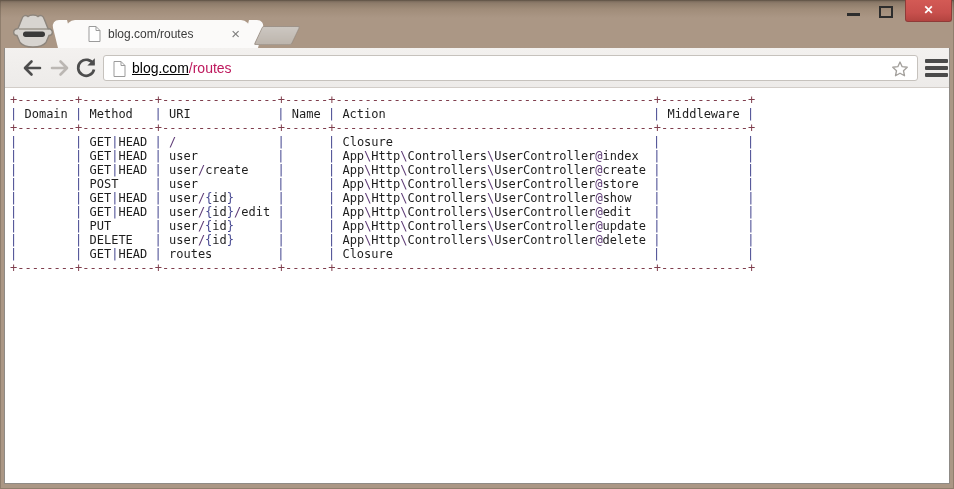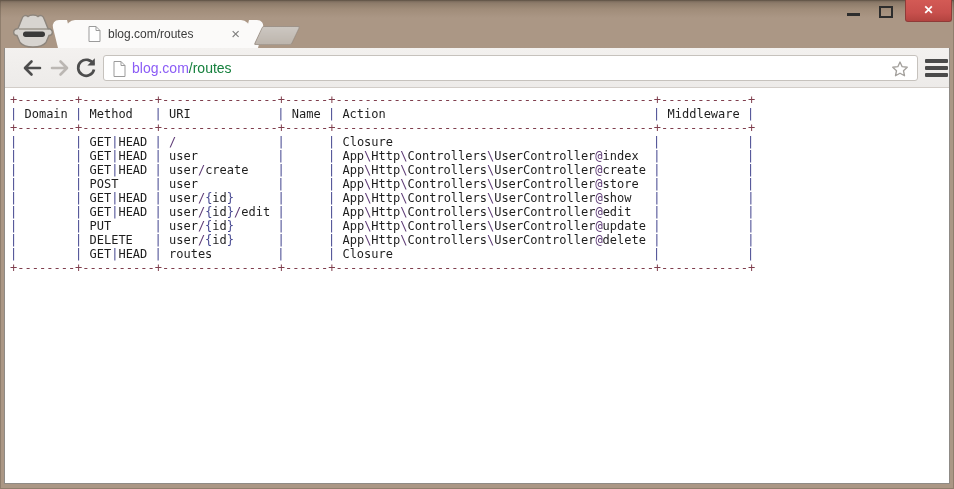--- a/index.html
+++ b/index.html
@@ -36,22 +36,22 @@
   
   .chrome-body{position:absolute;top:48px;left:4px;right:4px;bottom:5px;background:#fff;border:1px solid #8f8b86;border-top:none;}
   .toolbar{position:absolute;top:0;left:0;right:0;height:40px;background:linear-gradient(var(--toolbar-bg),#edebe9);border-bottom:1px solid #d2cdc8;}
   .nav-btn{position:absolute;top:7px;width:26px;height:26px;}
   .nav-back{left:14px;}
   .nav-fwd{left:42px;}
   .nav-reload{left:68px;}
   .addressbar{position:absolute;left:98px;top:7px;width:815px;height:26px;background:#fff;border:1px solid #c6c2bd;border-radius:3px;}
   .ab-pageicon{position:absolute;left:9px;top:5px;width:13px;height:16px;}
   .ab-text{position:absolute;left:28px;top:0;line-height:24px;font-size:14px;white-space:nowrap;}
-  .ab-host{color:#8b5cf6;}
-  .ab-path{color:#15803d;}
+  .ab-host{color:#000000;text-decoration:underline;}
+  .ab-path{color:#be185d;}
   .ab-star{position:absolute;right:7px;top:3px;width:20px;height:20px;}
   .menu-btn{position:absolute;left:918px;top:9px;width:26px;height:22px;}
   .menu-btn .bar{width:23px;height:4px;background:#4a4a4a;border-radius:1px;margin:0 auto 3px auto;}
   .menu-btn .bar:first-child{margin-top:2px;}
 
   
   .content{position:absolute;top:41px;left:0;right:0;bottom:0;background:#fff;overflow:hidden;}
   pre.routes{margin:4px 0 0 5px;font-family:"DejaVu Sans Mono","Liberation Mono",monospace;font-size:12px;line-height:14px;color:var(--table-text);}
   pre.routes .cd{color:var(--table-dash);}
   pre.routes .cp{color:var(--table-pipe);}

